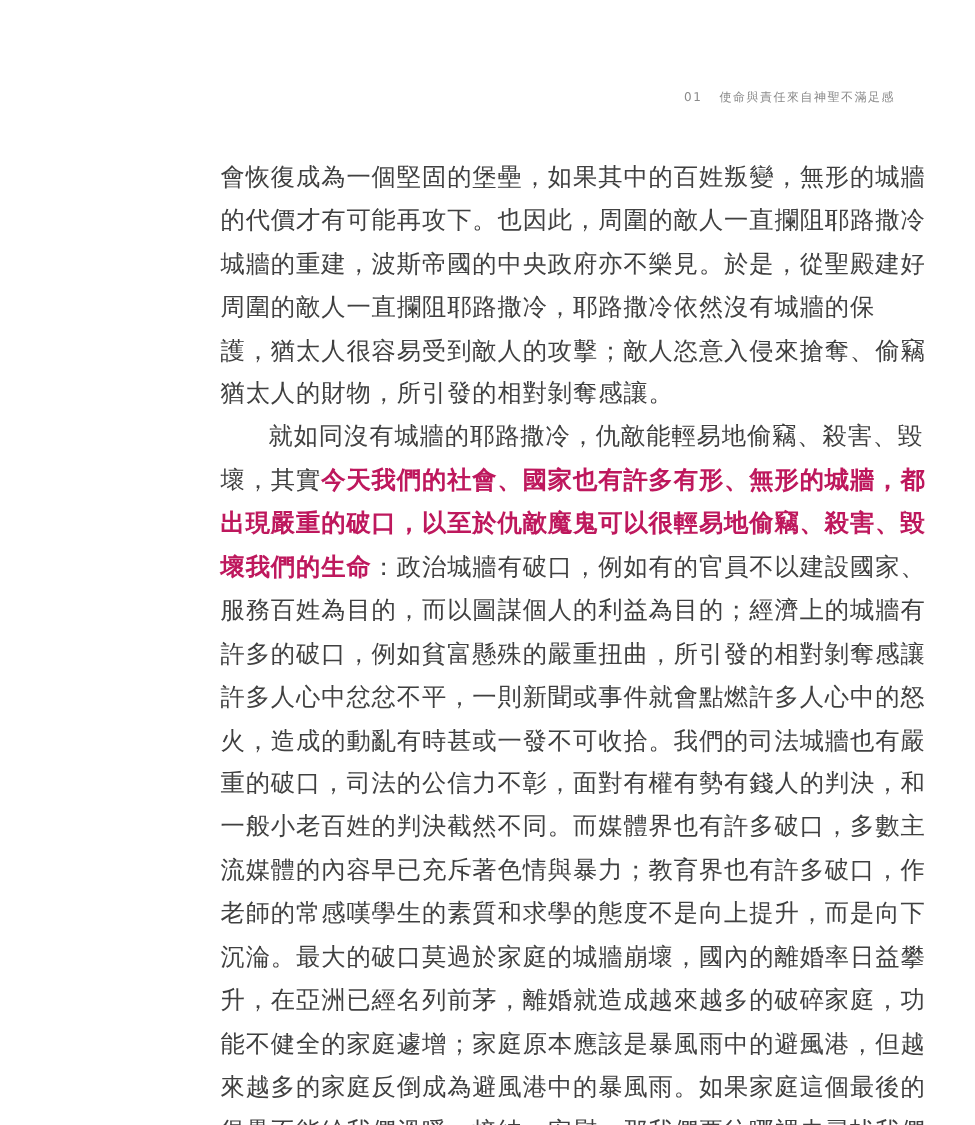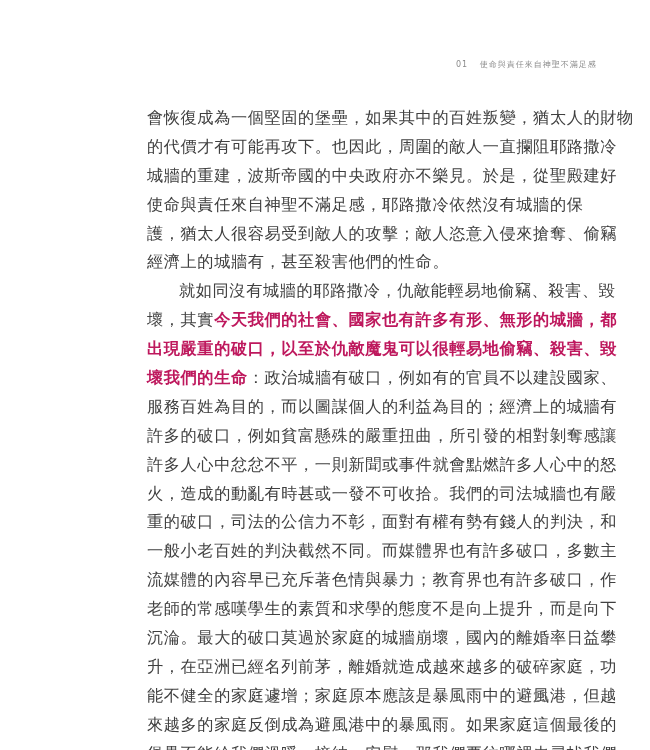--- a/index.html
+++ b/index.html
@@ -18,26 +18,26 @@
 </style>
 </head>
 <body>
 
 <div class="running-head">
   <span class="num">01</span>
   <span>使命與責任來自神聖不滿足感</span>
 </div>
 
 <div class="body-text" id="body">
-    <div class="line"><span>會恢復成為一個堅固的堡壘，如果其中的百姓叛變，猶太人的財物</span></div>
+    <div class="line"><span>會恢復成為一個堅固的堡壘，如果其中的百姓叛變，無形的城牆</span></div>
     <div class="line"><span>的代價才有可能再攻下。也因此，周圍的敵人一直攔阻耶路撒冷</span></div>
     <div class="line"><span>城牆的重建，波斯帝國的中央政府亦不樂見。於是，從聖殿建好</span></div>
-    <div class="line"><span>使命與責任來自神聖不滿足感，耶路撒冷依然沒有城牆的保</span></div>
+    <div class="line"><span>周圍的敵人一直攔阻耶路撒冷，耶路撒冷依然沒有城牆的保</span></div>
     <div class="line"><span>護，猶太人很容易受到敵人的攻擊；敵人恣意入侵來搶奪、偷竊</span></div>
-    <div class="line"><span>經濟上的城牆有，甚至殺害他們的性命。</span></div>
+    <div class="line"><span>猶太人的財物，所引發的相對剝奪感讓。</span></div>
     <div class="line indent"><span>就如同沒有城牆的耶路撒冷，仇敵能輕易地偷竊、殺害、毀</span></div>
     <div class="line"><span>壞，其實</span><span class="bold">今天我們的社會、國家也有許多有形、無形的城牆，都</span></div>
     <div class="line"><span class="bold">出現嚴重的破口，以至於仇敵魔鬼可以很輕易地偷竊、殺害、毀</span></div>
     <div class="line"><span class="bold">壞我們的生命</span><span>：政治城牆有破口，例如有的官員不以建設國家、</span></div>
     <div class="line"><span>服務百姓為目的，而以圖謀個人的利益為目的；經濟上的城牆有</span></div>
     <div class="line"><span>許多的破口，例如貧富懸殊的嚴重扭曲，所引發的相對剝奪感讓</span></div>
     <div class="line"><span>許多人心中忿忿不平，一則新聞或事件就會點燃許多人心中的怒</span></div>
     <div class="line"><span>火，造成的動亂有時甚或一發不可收拾。我們的司法城牆也有嚴</span></div>
     <div class="line"><span>重的破口，司法的公信力不彰，面對有權有勢有錢人的判決，和</span></div>
     <div class="line"><span>一般小老百姓的判決截然不同。而媒體界也有許多破口，多數主</span></div>

